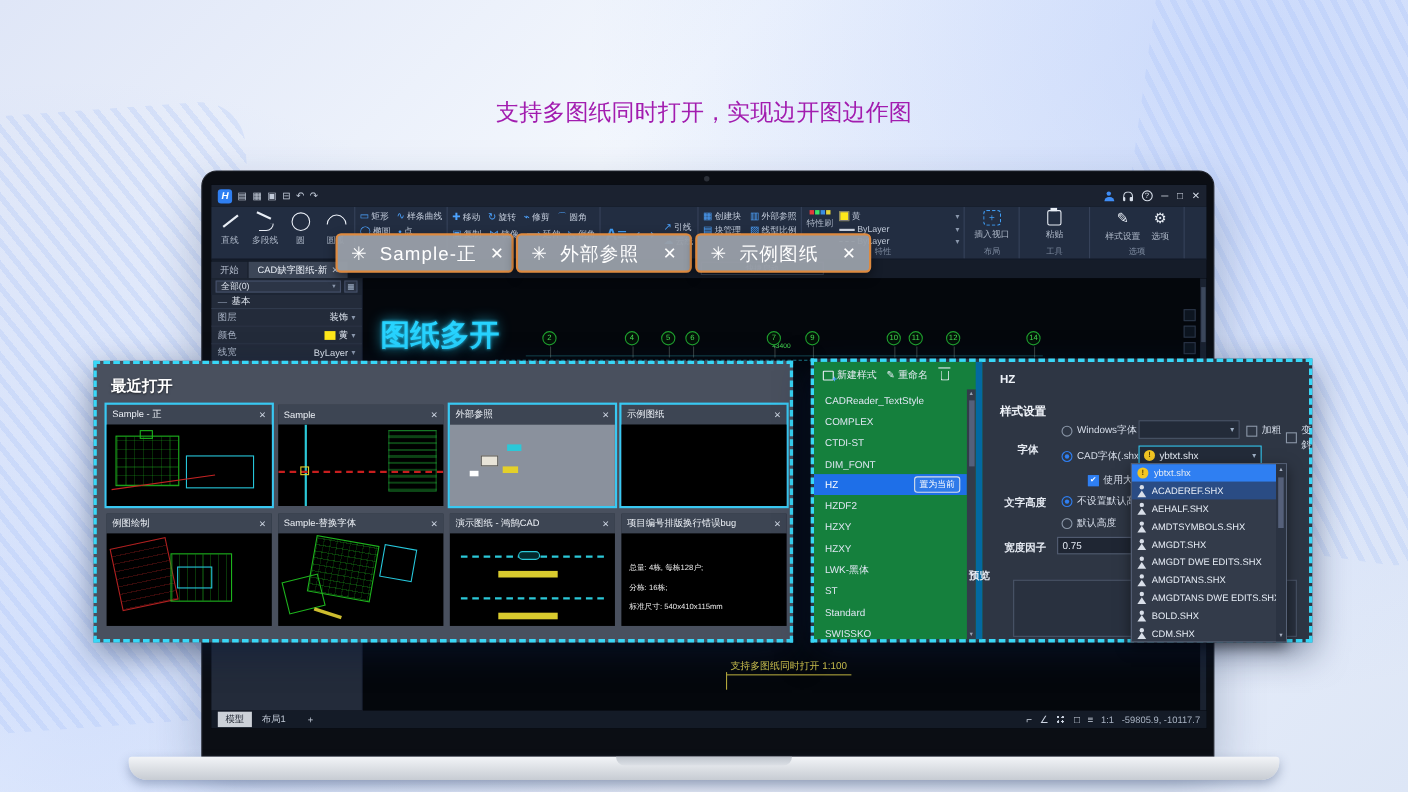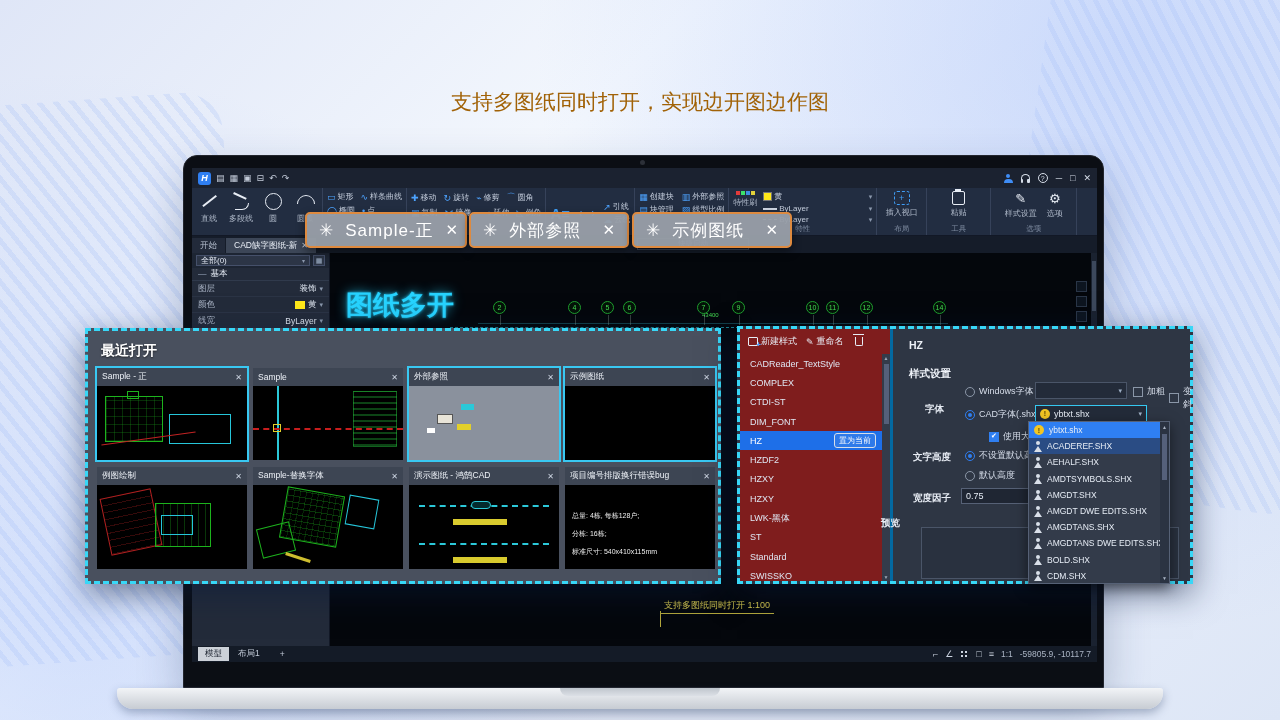--- a/index.html
+++ b/index.html
@@ -16,21 +16,21 @@
   .deco-r { right:-70px; top:-40px; width:330px; height:540px; border-radius:50px;
             background:repeating-linear-gradient(55deg, rgba(120,160,245,.20) 0 5px, transparent 5px 13px);
             transform:rotate(8deg); opacity:.7; }
   .deco-glow1 { left:0; top:0; width:100%; height:100%;
             background:radial-gradient(circle at 88% 6%, rgba(150,180,250,.4), transparent 45%),
                        radial-gradient(circle at 6% 85%, rgba(150,180,250,.35), transparent 40%); }
 
   
   .hero-title { position:absolute; top:26px; left:0; width:100%; text-align:center;
                 font-size:47px; font-weight:800; color:#0b0d10; letter-spacing:3px; }
-  .hero-sub { position:absolute; left:0; width:100%; text-align:center; font-size:21px; color:#a16207; }
+  .hero-sub { position:absolute; left:0; width:100%; text-align:center; font-size:21px; color:#a21caf; }
   .hero-sub.s1 { top:88px; } .hero-sub.s2 { top:118px; }
 
   
   .screen { position:absolute; left:183px; top:155px; width:921px; height:533px;
             background:#0b0e14; border:1px solid #23262e; border-radius:14px 14px 0 0;
             box-shadow:0 20px 45px rgba(25,45,95,.28); }
   .camera-dot { position:absolute; left:640px; top:160px; width:5px; height:5px; border-radius:50%; background:#2c3038; }
   .base { position:absolute; left:117px; top:688px; width:1046px; height:21px;
           background:linear-gradient(#f2f4f7,#c7ccd3); border-radius:3px 3px 16px 16px;
           box-shadow:0 4px 10px rgba(40,60,100,.35); }
@@ -184,21 +184,21 @@
   .t-demo .a1 { left:10px; right:10px; top:20px; border-top:2px dashed #2bc8d8; }
   .t-demo .a2 { left:10px; right:10px; top:58px; border-top:2px dashed #2bc8d8; }
   .t-demo .a3 { left:62px; top:16px; width:20px; height:8px; border:1px solid #2bc8d8; border-radius:4px; background:#032a2e; }
   .t-demo .a4 { left:44px; top:34px; width:54px; height:6px; background:#d9cb2e; box-shadow:0 38px 0 #d9cb2e; }
   .tline { position:absolute; left:7px; color:#ececec; font-size:7px; white-space:nowrap; }
   .tl1 { top:26px; } .tl2 { top:44px; } .tl3 { top:62px; }
 
   
   .dialog { position:absolute; left:737px; top:326px; width:456px; height:258px; background:#2e3644;
             border:3px dashed #38d7f7; box-shadow:0 10px 30px rgba(10,25,60,.5); z-index:15; }
-  .sd-left { position:absolute; left:0; top:0; width:153px; height:100%; background:#7f1d1d; border-right:3px solid #0369a1; }
+  .sd-left { position:absolute; left:0; top:0; width:153px; height:100%; background:#15803d; border-right:6px solid #0369a1; }
   .sd-toolbar { height:25px; display:flex; align-items:center; gap:9px; padding:0 8px; }
   .sd-tbtn { display:flex; align-items:center; gap:3px; font-size:9px; color:#e8edf5; }
   .newstyle-ico { width:10px; height:9px; border:1.2px solid #e8edf5; border-radius:1px; position:relative; }
   .newstyle-ico::after { content:'+'; position:absolute; right:-4px; bottom:-4px; color:#4da3ff; font-size:8px; font-weight:800; }
   .rename-ico { font-size:9px; color:#e8edf5; }
   .trash-ico { width:8px; height:9px; border:1.2px solid #e8edf5; border-top:none; border-radius:0 0 2px 2px; position:relative; margin-left:2px; }
   .trash-ico::before { content:''; position:absolute; left:-2.5px; top:-3px; width:11px; height:1.4px; background:#e8edf5; }
   .sd-list { position:absolute; left:0; top:25px; right:8px; bottom:0; overflow:hidden; }
   .sd-item { height:19.3px; display:flex; align-items:center; padding-left:10px; font-size:9px; color:#dfe6f2; white-space:nowrap; }
   .sd-item.sel { background:#1e6fe8; color:#fff; }

